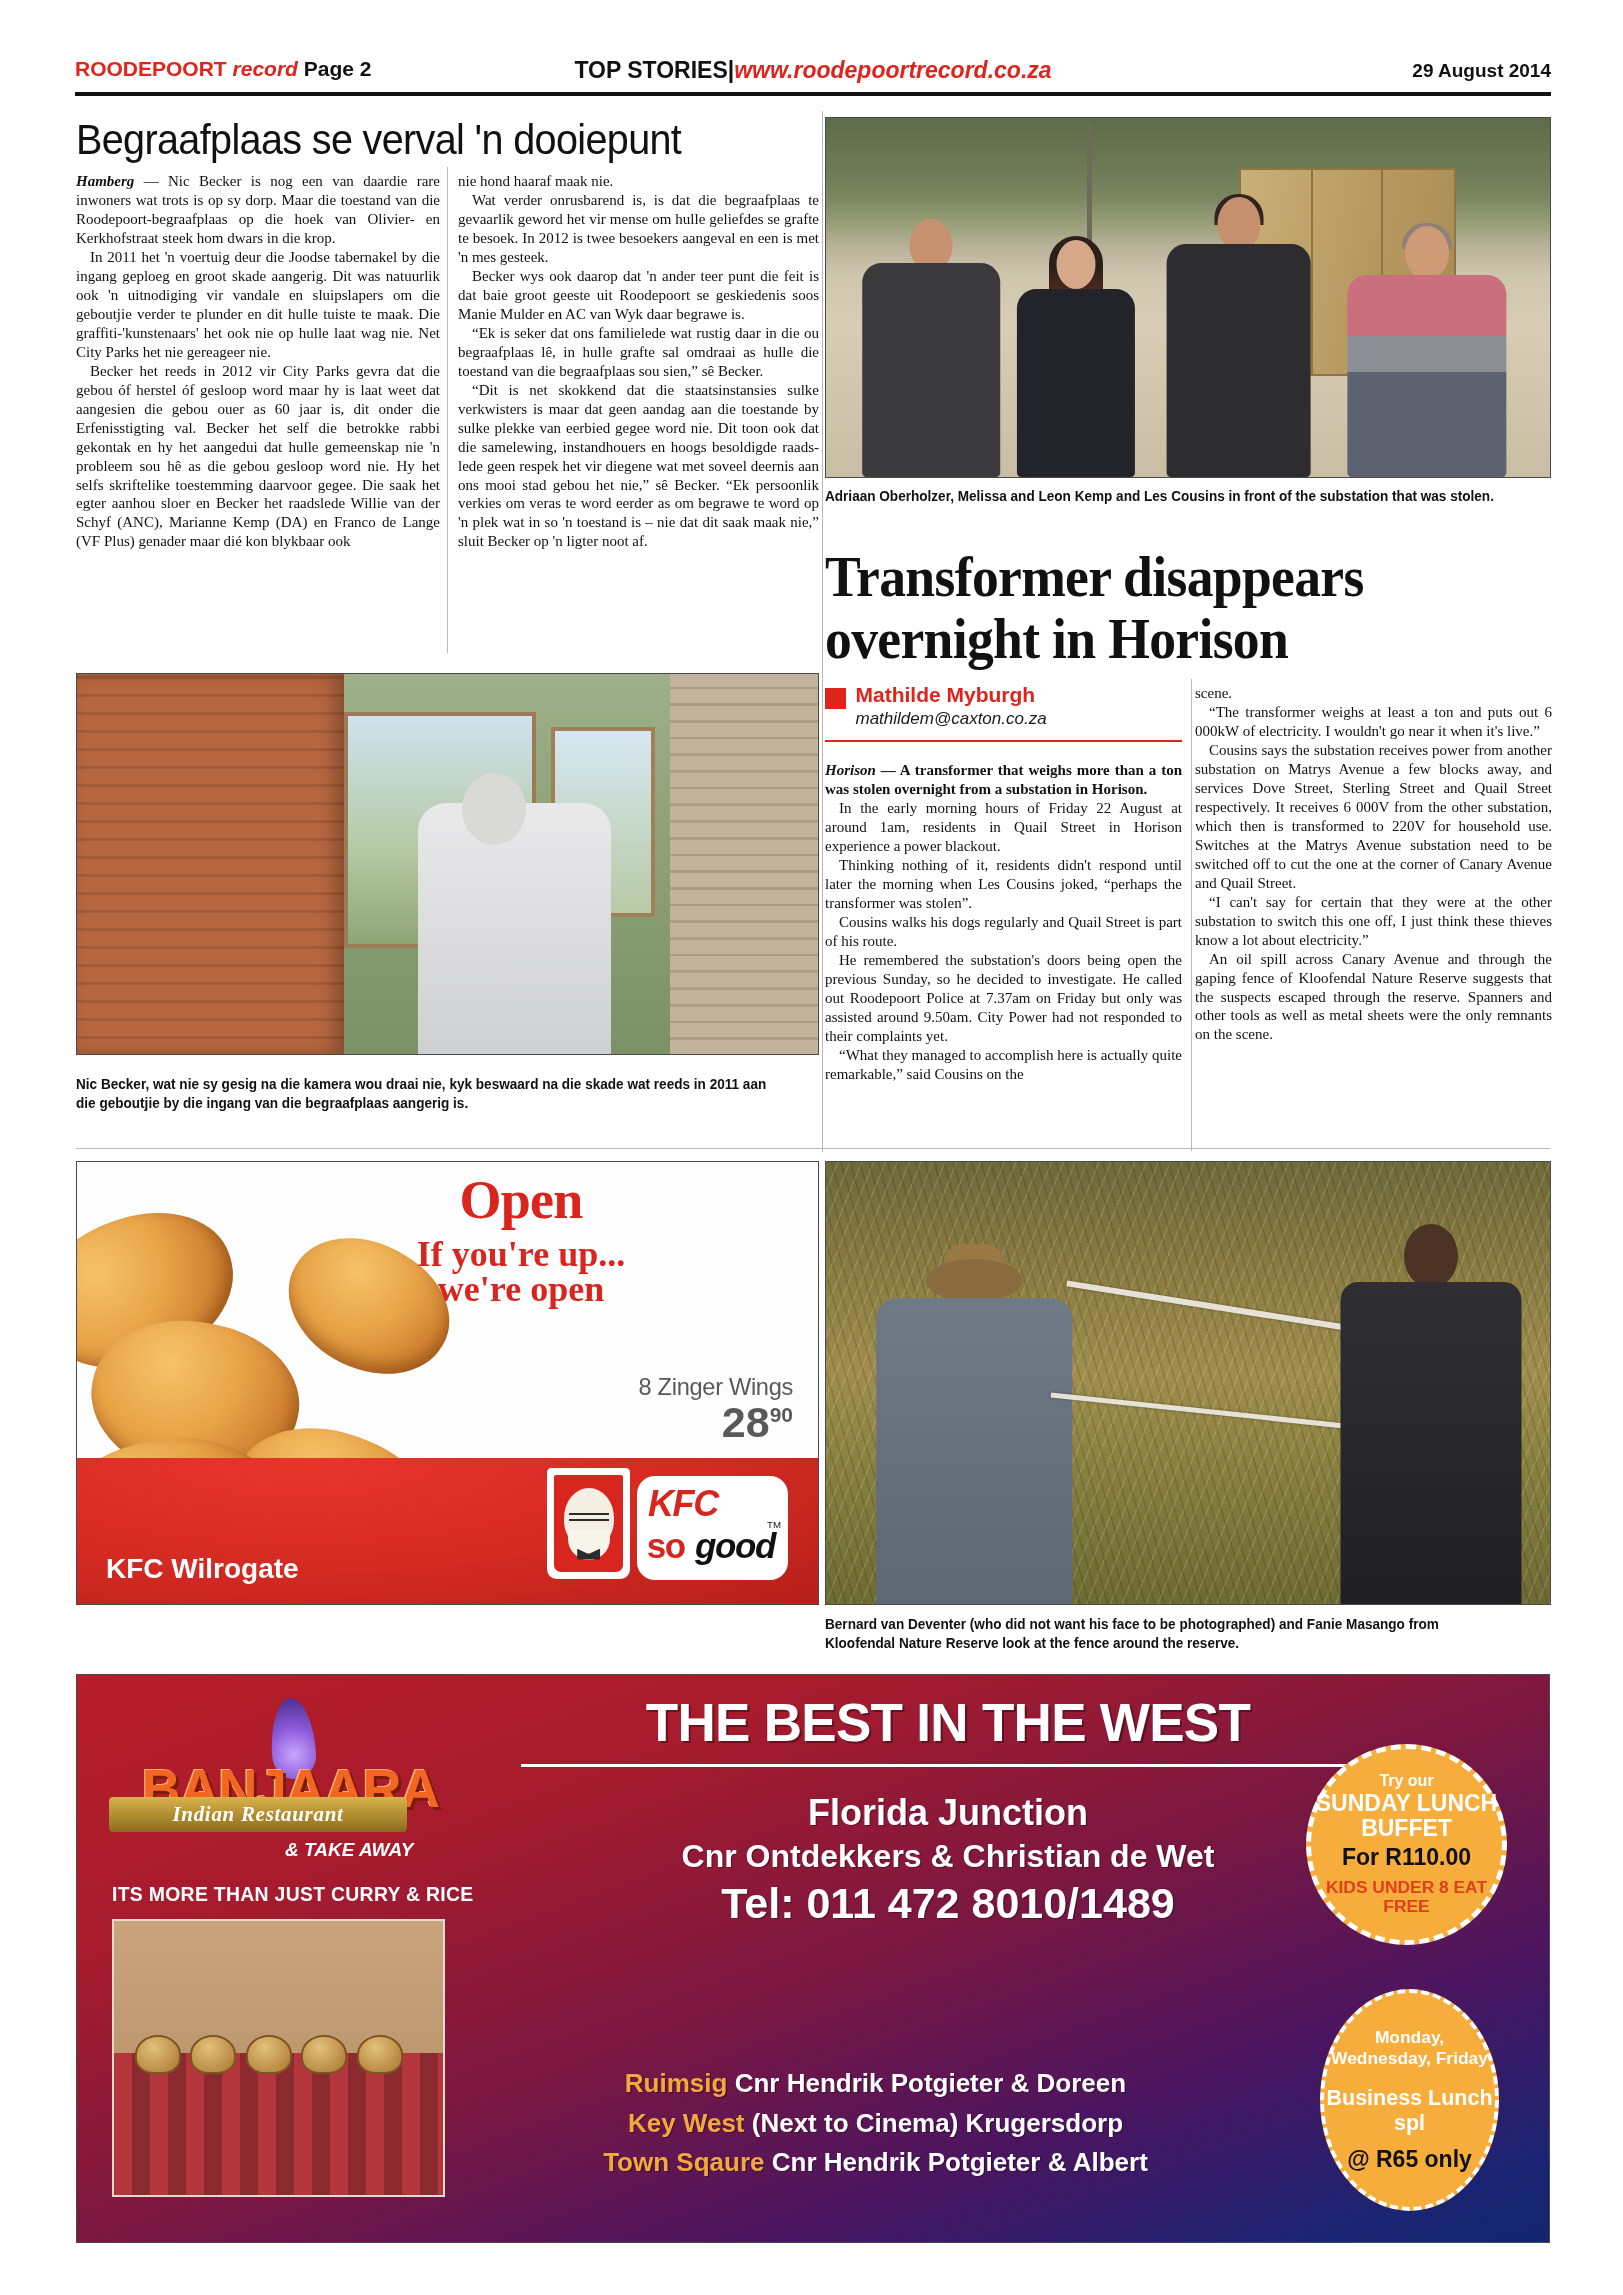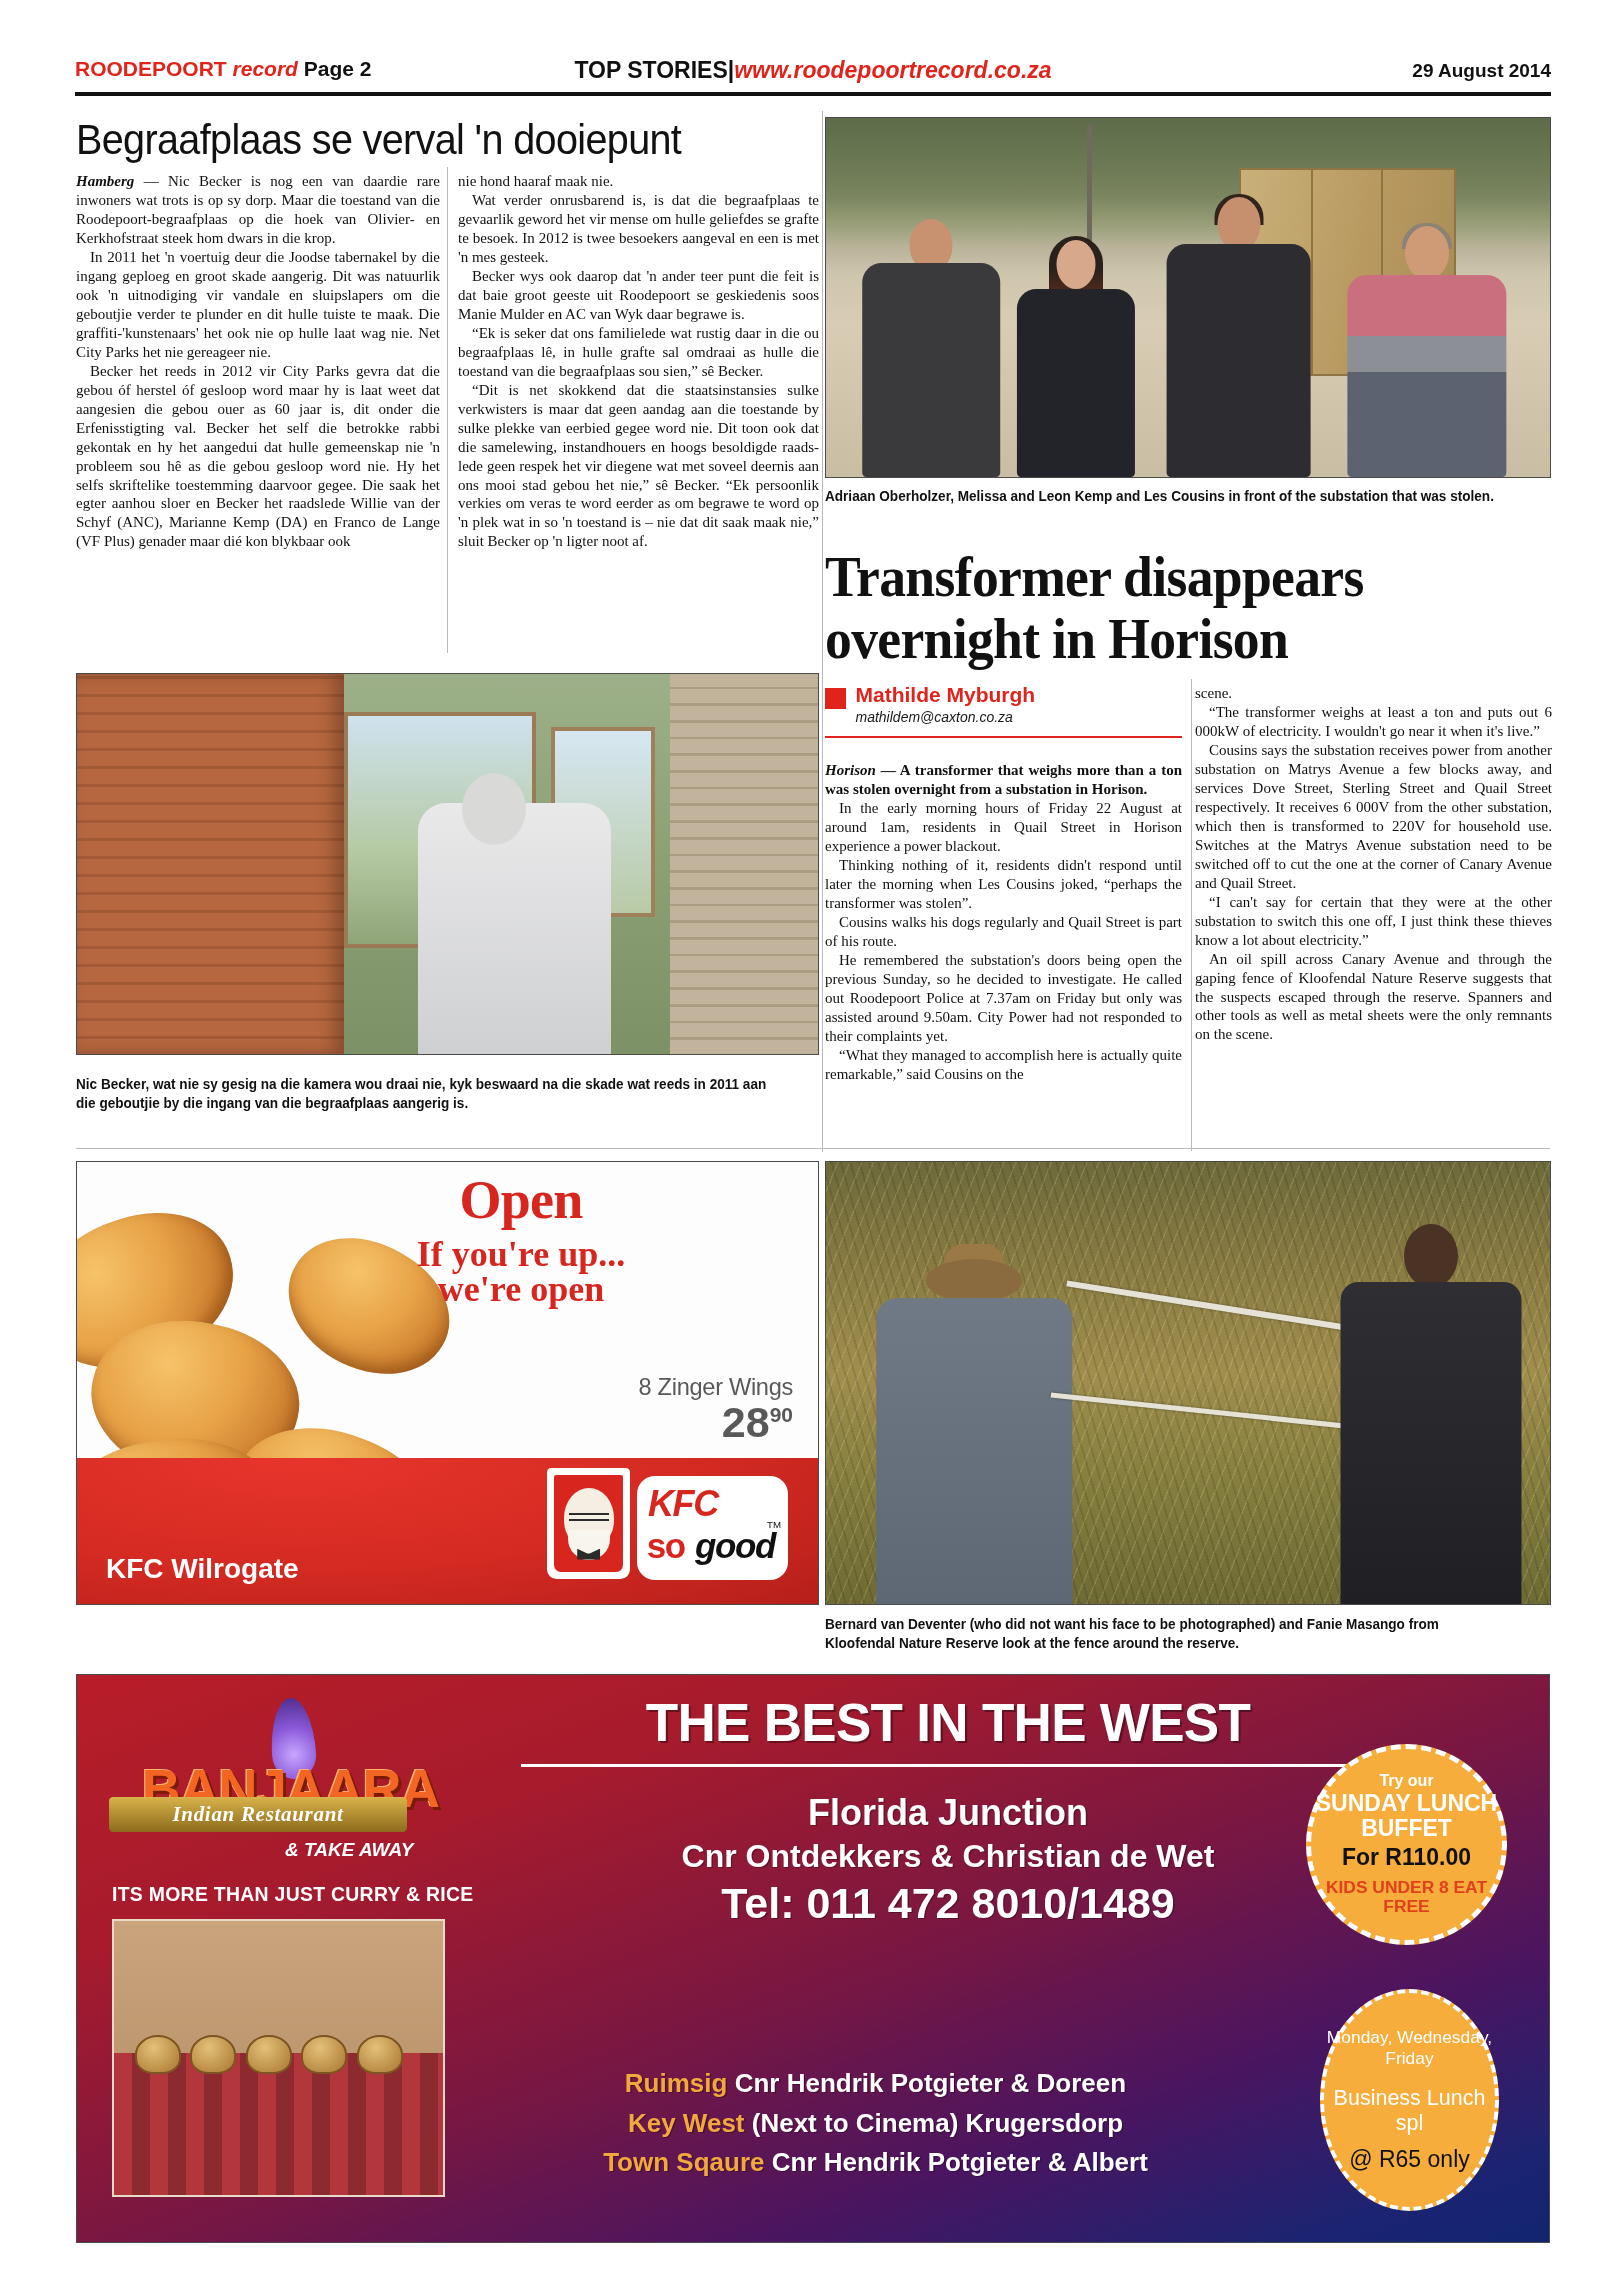--- a/index.html
+++ b/index.html
@@ -228,21 +228,21 @@
   .byline { position:absolute; left:825px; top:684px; width:357px; }
   .byline .sq {
     position:absolute; left:0; top:4.2px; width:21px; height:21px; background:#e0241b;
   }
   .byline .nm {
     margin-left:30.5px; font-family:"Liberation Sans", sans-serif;
     font-weight:bold; font-size:21px; color:#e0241b; line-height:1.0;
   }
   .byline .em {
     margin-left:30.5px; font-family:"Liberation Sans", sans-serif;
-    font-style:italic; font-size:14px; color:#1a1a1a; margin-top:3.5px;
+    font-style:italic; font-size:17px; color:#1a1a1a; margin-top:3.5px;
   }
   .byline .br { margin-top:11px; width:357px; height:2.1px; background:#e0241b; }
   #s2c1 { left: 825px; top: 761px; width: 357px; }
   #s2c2 { left: 1195px; top: 684px; width: 357px; }
   #s2c1 .lede { font-weight: bold; }
   #s2c1 .lede .dateline { font-weight: bold; font-style: italic; }
 
   
   #kfc {
     position: absolute; left: 76px; top: 1161px;
@@ -432,21 +432,21 @@
   }
   #banjaara .badge1 .t1 { font-size:16px; color:#fff; }
   #banjaara .badge1 .t2 { font-size:23px; color:#fff; line-height:1.08; margin-top:1.4px; }
   #banjaara .badge1 .t3 { font-size:23px; color:#111; margin-top:2.8px; }
   #banjaara .badge1 .t4 { font-size:17.4px; color:#e0401b; line-height:1.12; margin-top:7px; }
   #banjaara .badge2 {
     position:absolute; right:50px; top:314px; width:179px; height:222px;
     border-radius:50%; background:#f6ad3c;
     border:4.9px dashed #fff;
     display:flex; flex-direction:column; align-items:center; justify-content:center;
-    font-family:"Liberation Sans", sans-serif; font-weight:normal; text-align:center;
+    font-family:"Liberation Sans", sans-serif; font-weight:bold; text-align:center;
   }
   #banjaara .badge2 .u1 { font-size:17.4px; color:#fff; line-height:1.22; }
   #banjaara .badge2 .u2 { font-size:21.5px; color:#fff; line-height:1.18; margin-top:17px; }
   #banjaara .badge2 .u3 { font-size:23px; color:#111; margin-top:9.7px; }
 </style>
 </head>
 <body>
 
 <div class="page">
 

